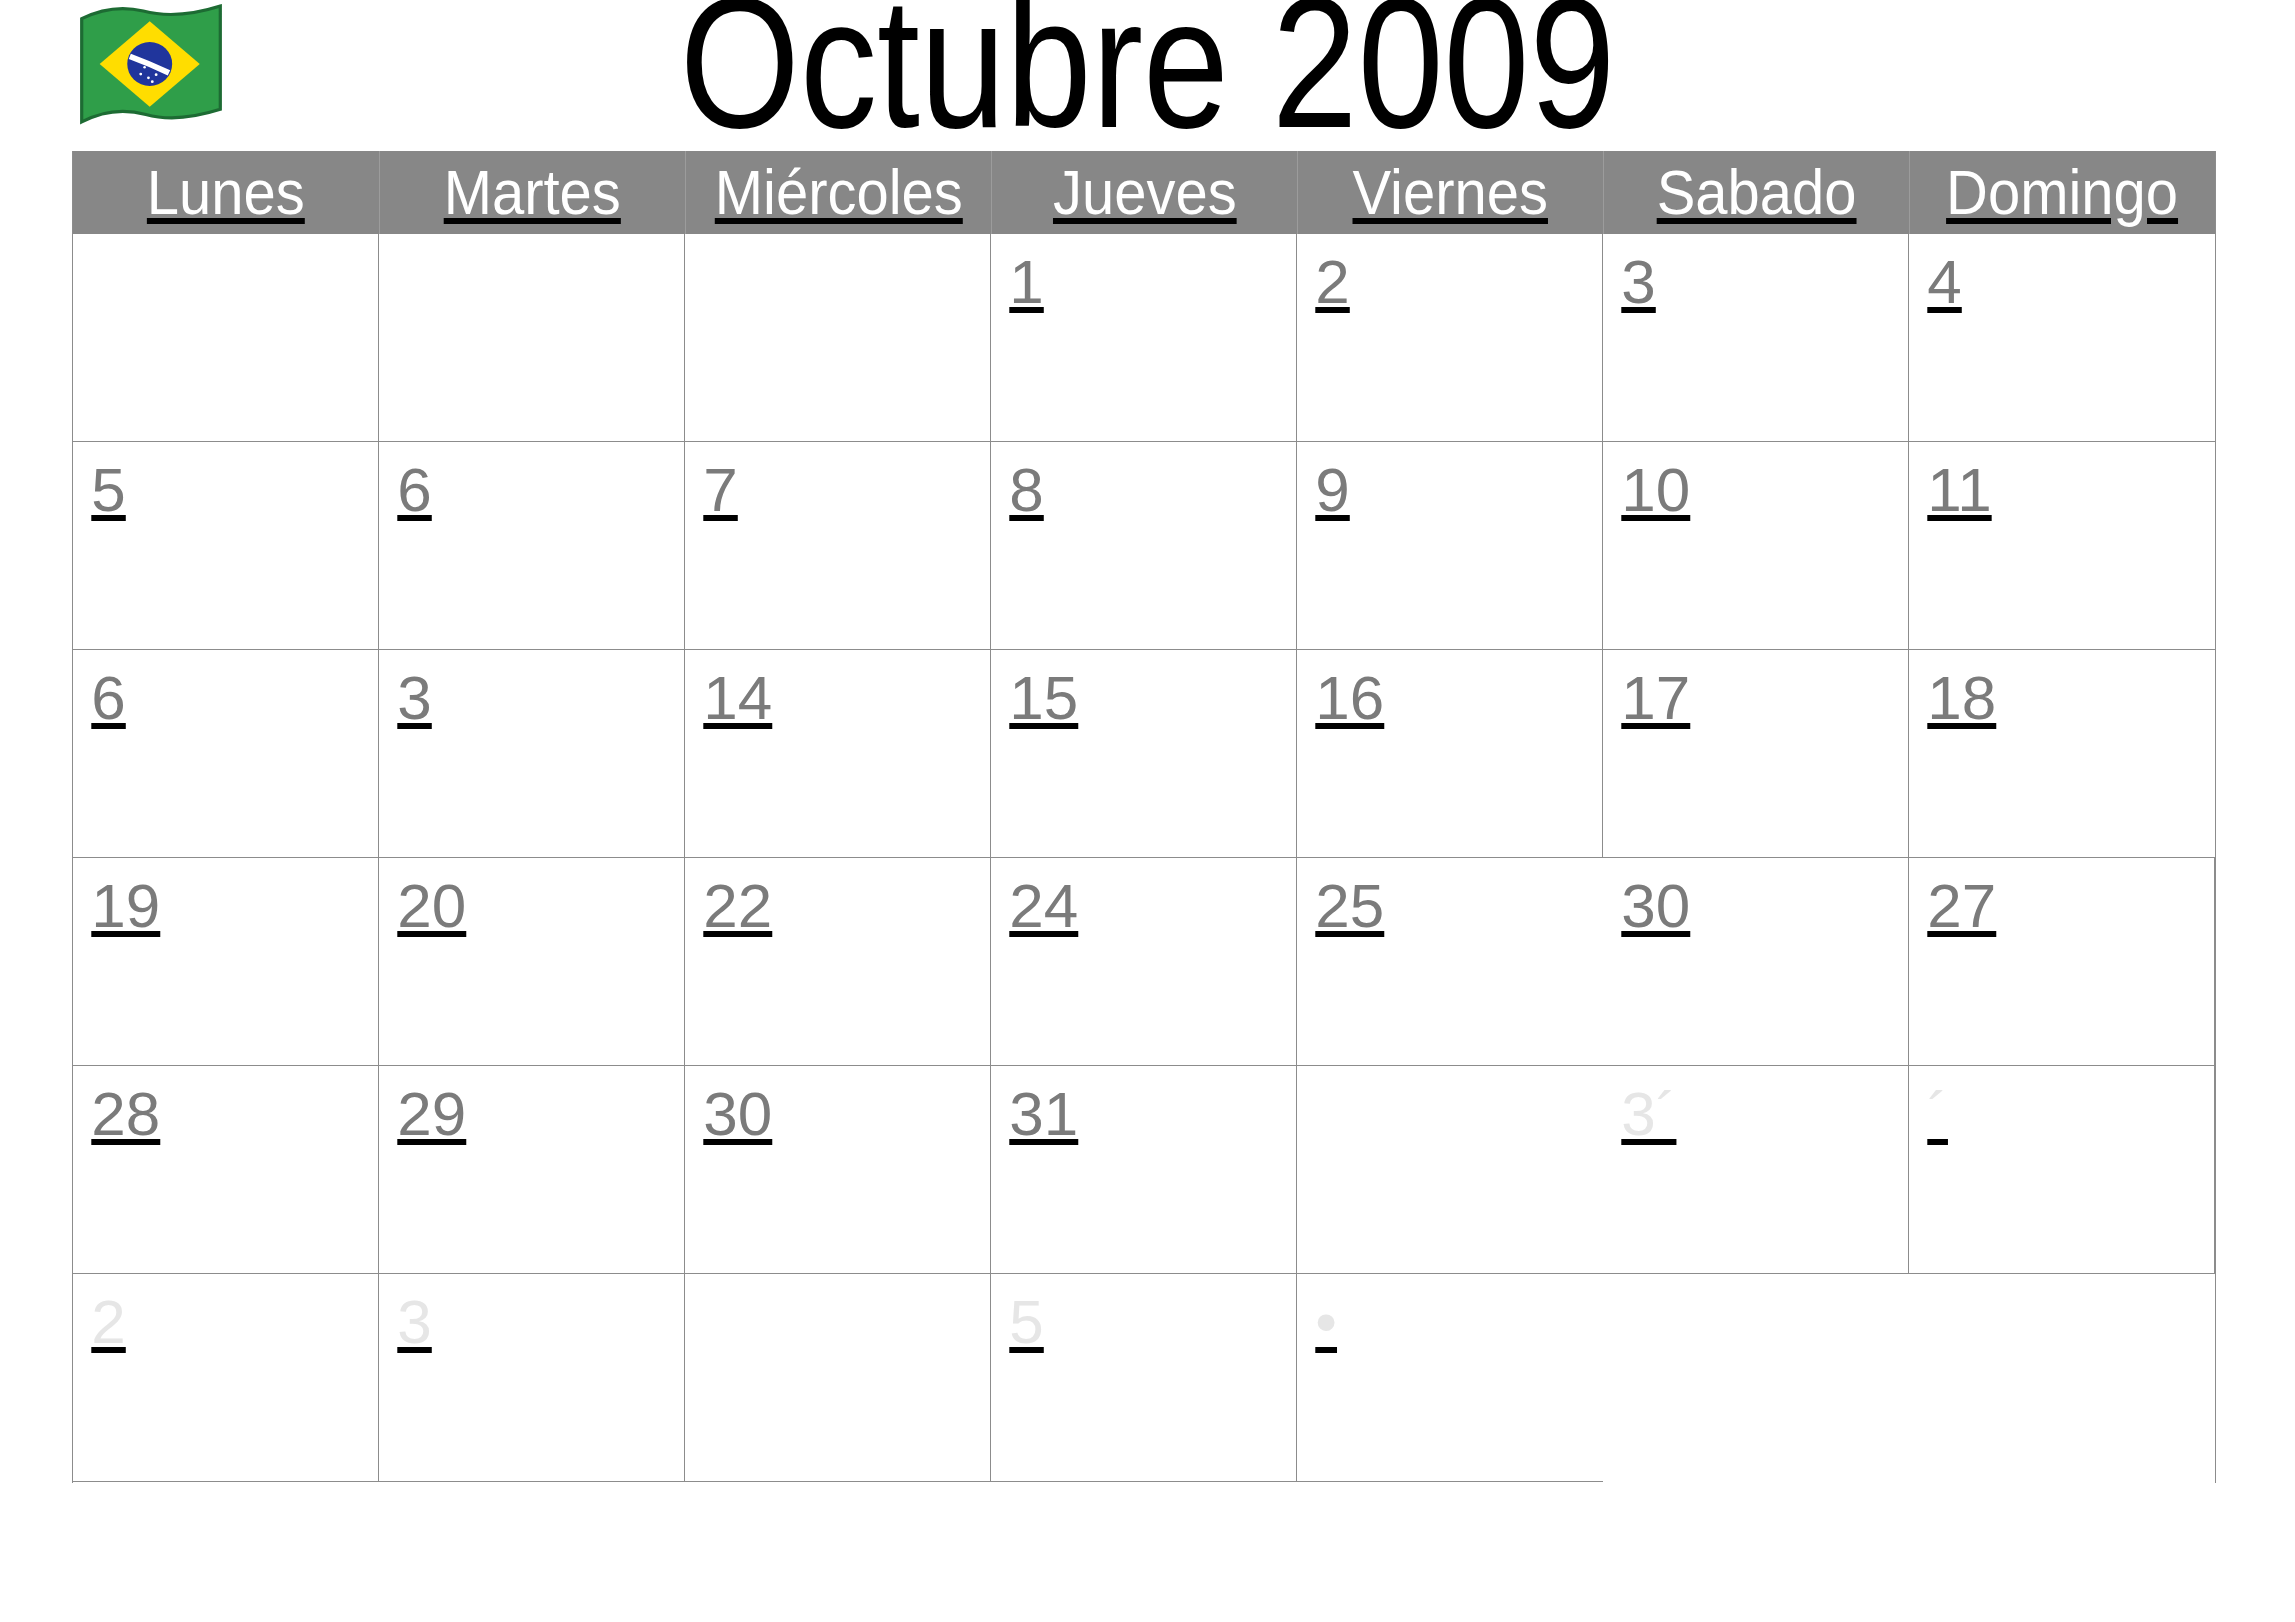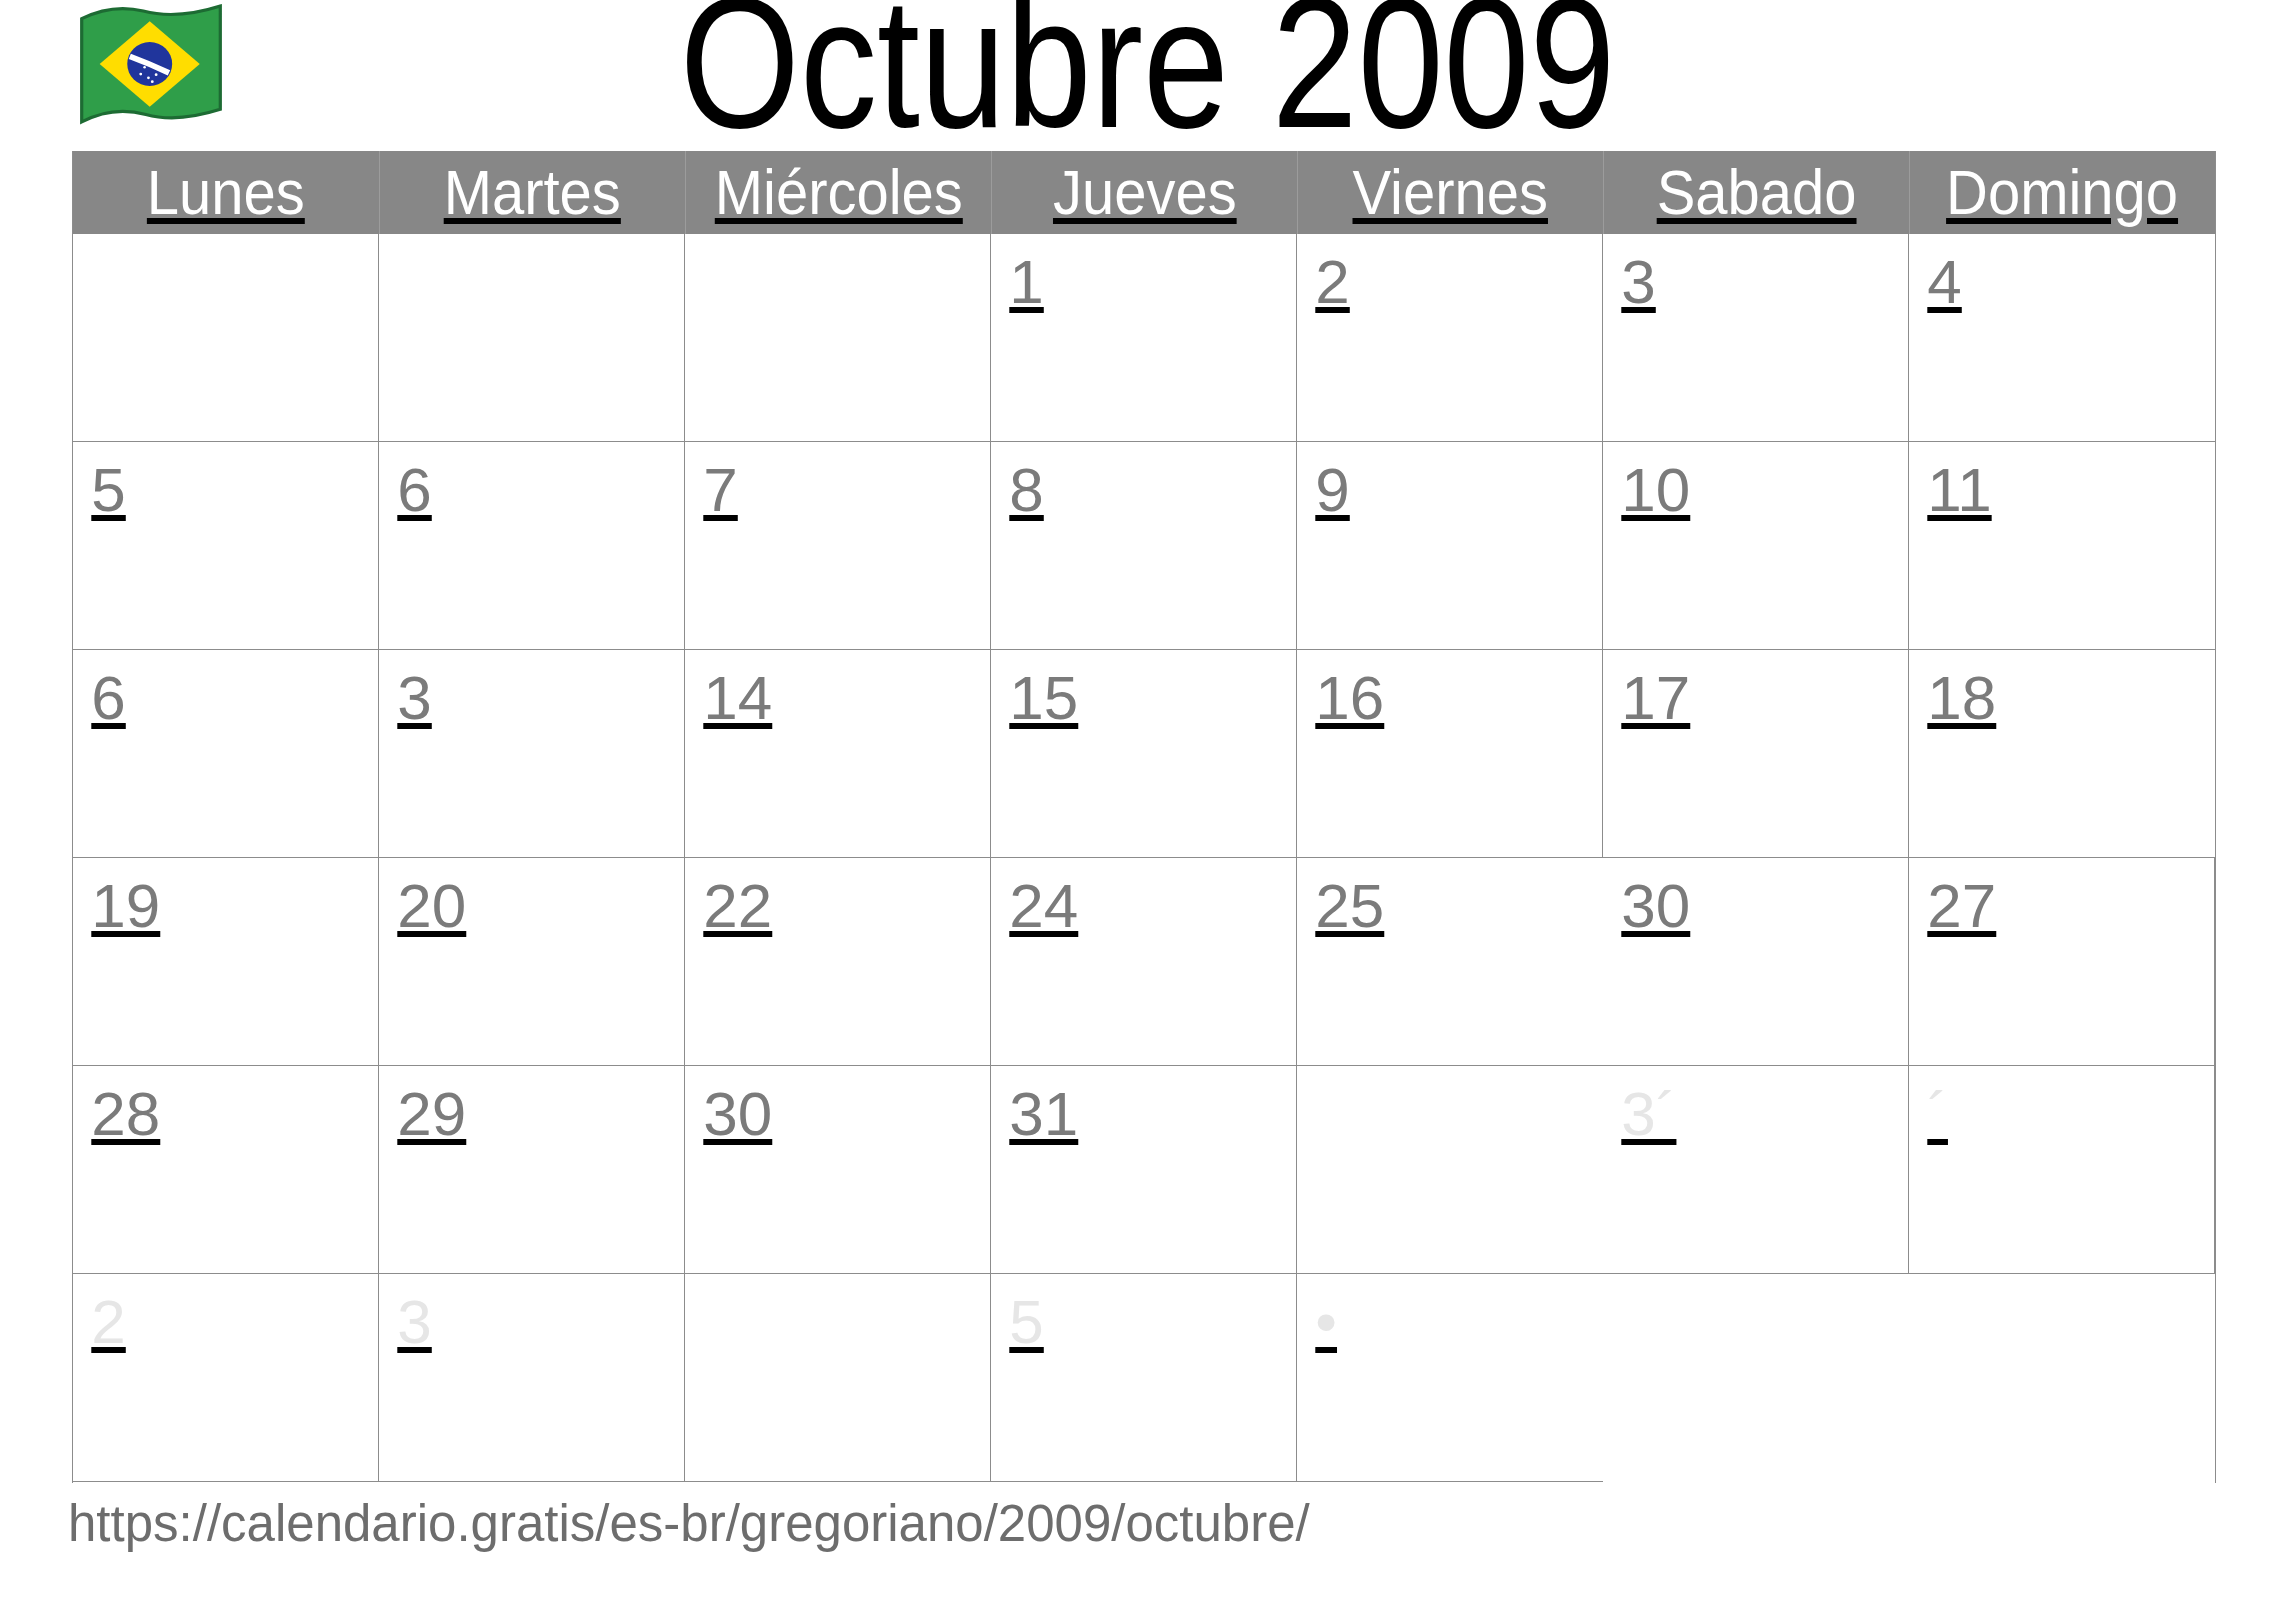--- a/index.html
+++ b/index.html
@@ -150,18 +150,15 @@
       <div class="cell col7"><span></span></div>
       <div class="cell ghost"><span>3´</span></div>
       <div class="cell ghost"><span>´</span></div>
       <div class="cell ghost"><span>2</span></div>
       <div class="cell ghost"><span>3</span></div>
       <div class="cell ghost"><span></span></div>
       <div class="cell ghost"><span>5</span></div>
       <div class="cell col7 ghost"><span>•</span></div>
     </div>
 
-  <div class="footer-url">
-    <span>https://calendario.gratis/es-br/gregoriano/2009/octubre/</span>
-  </div>
 
 </div>
 
 
 </body></html>

